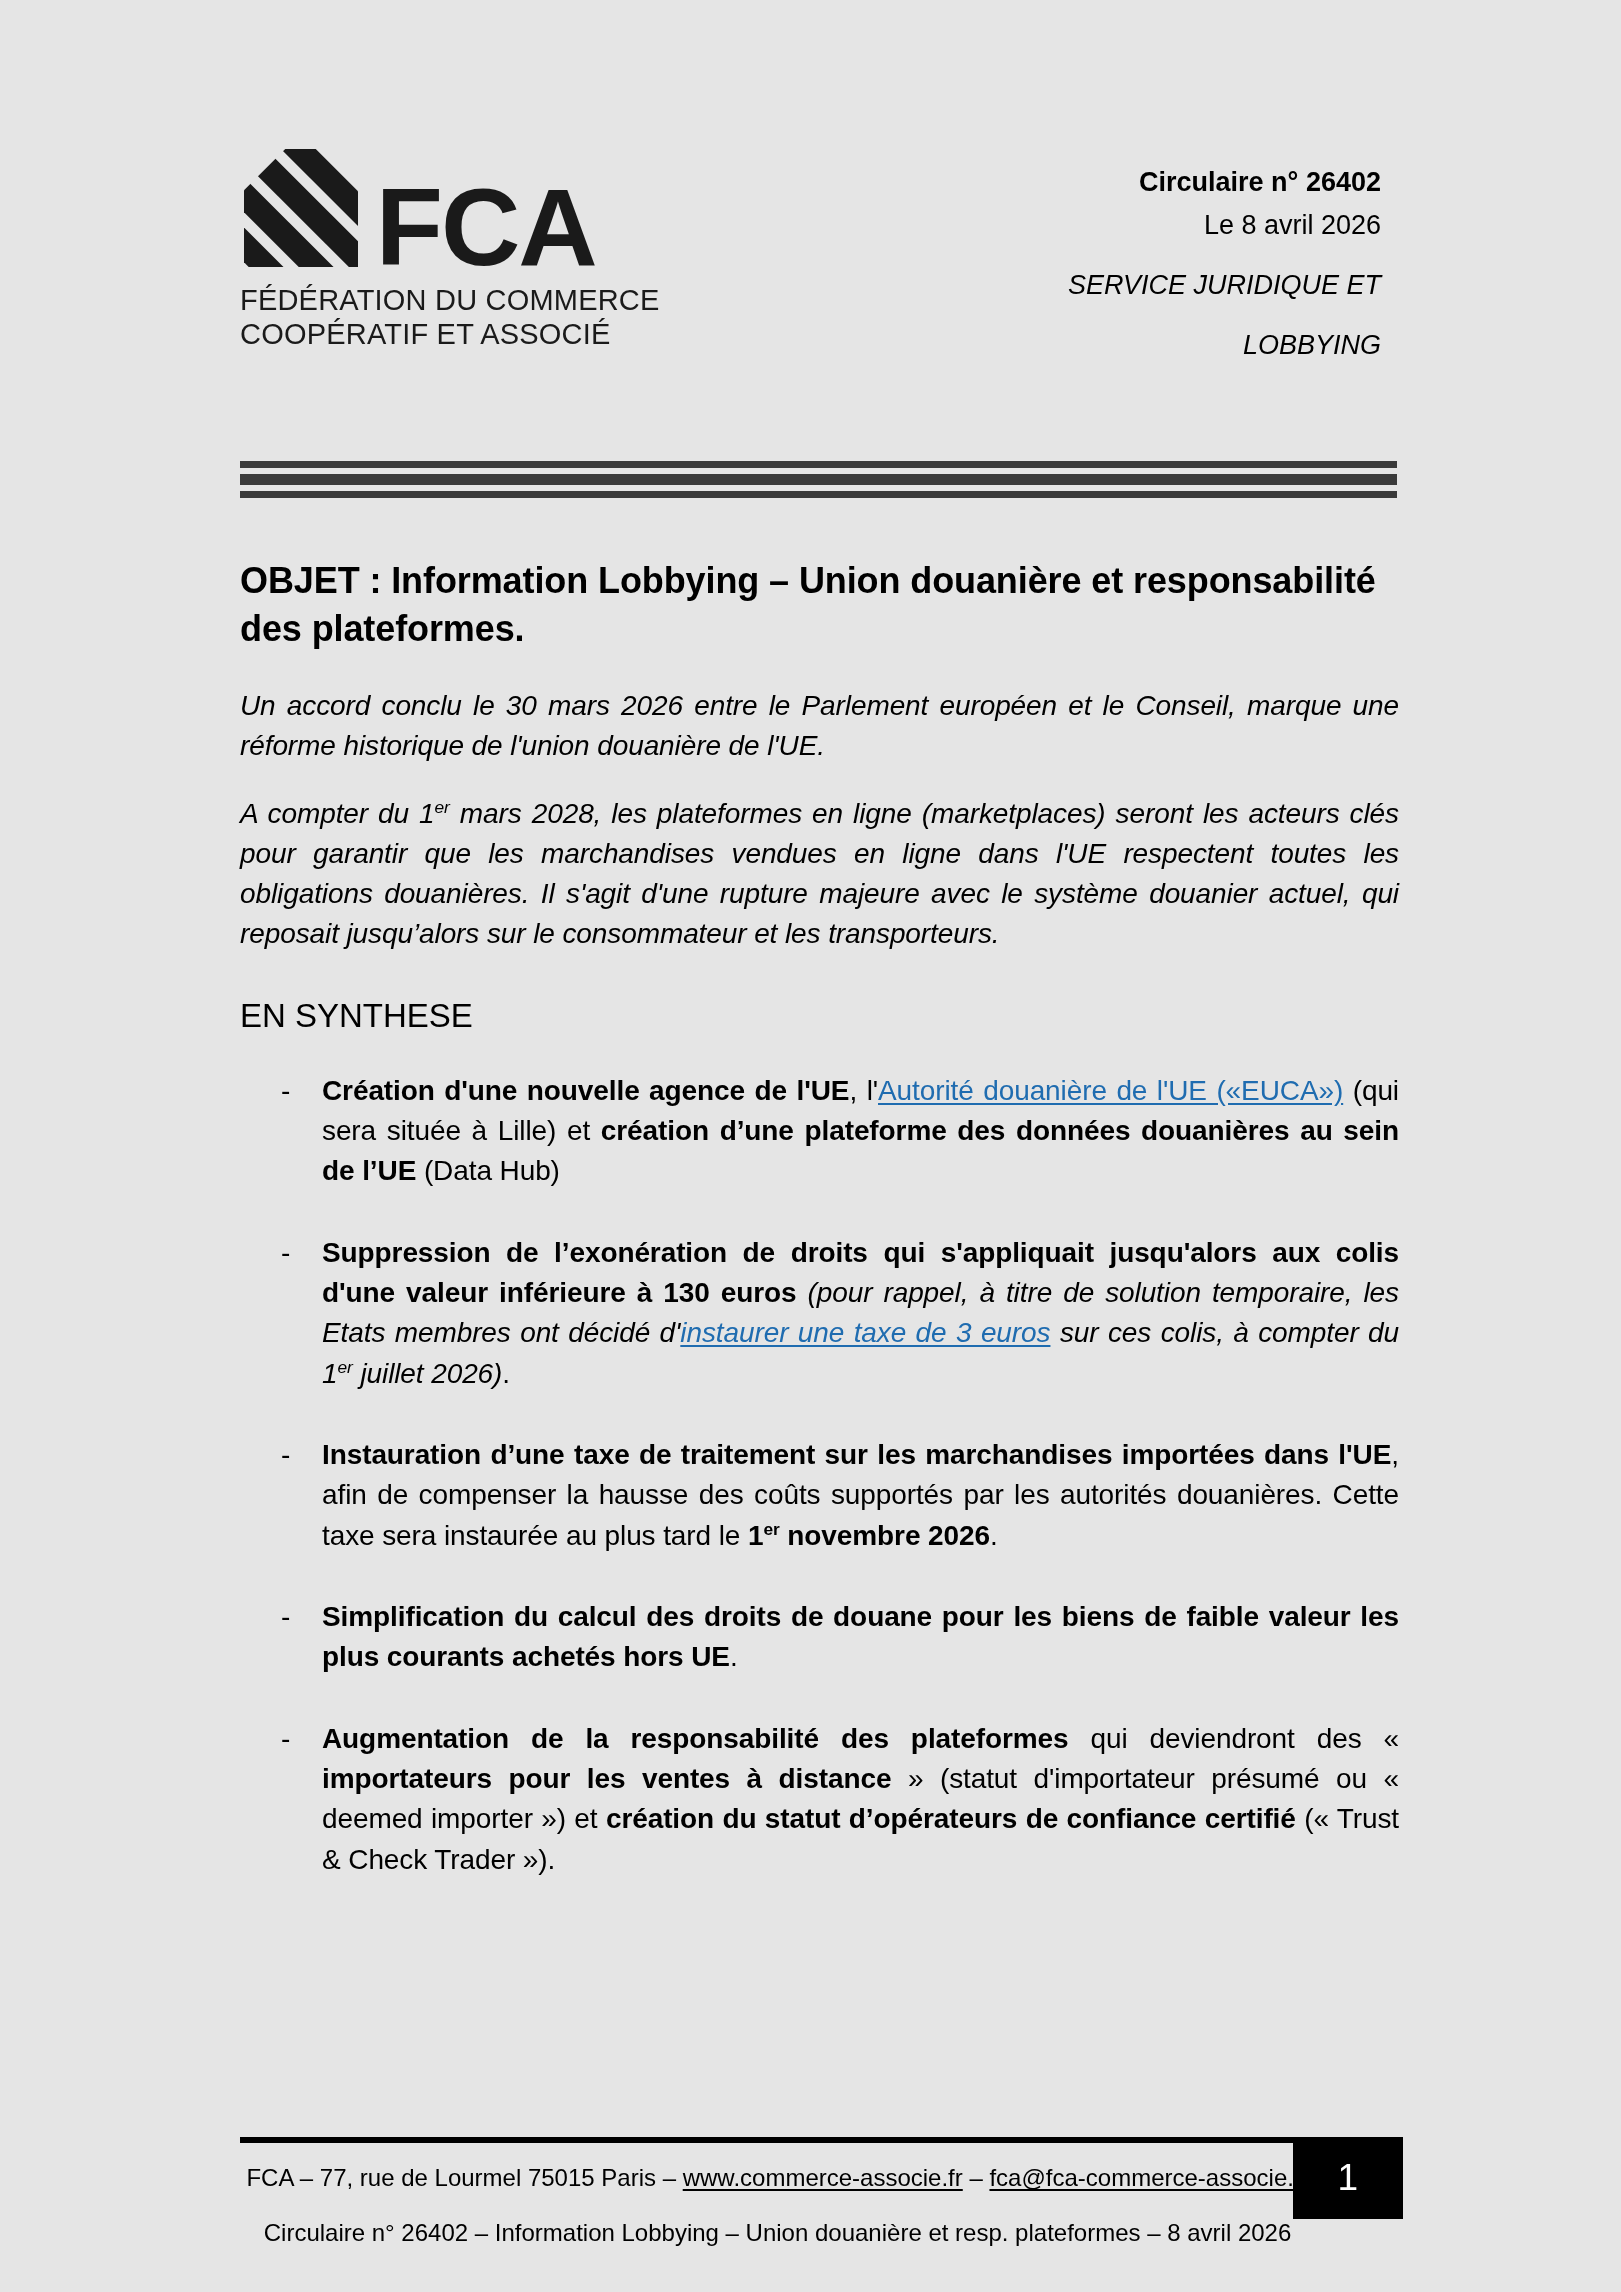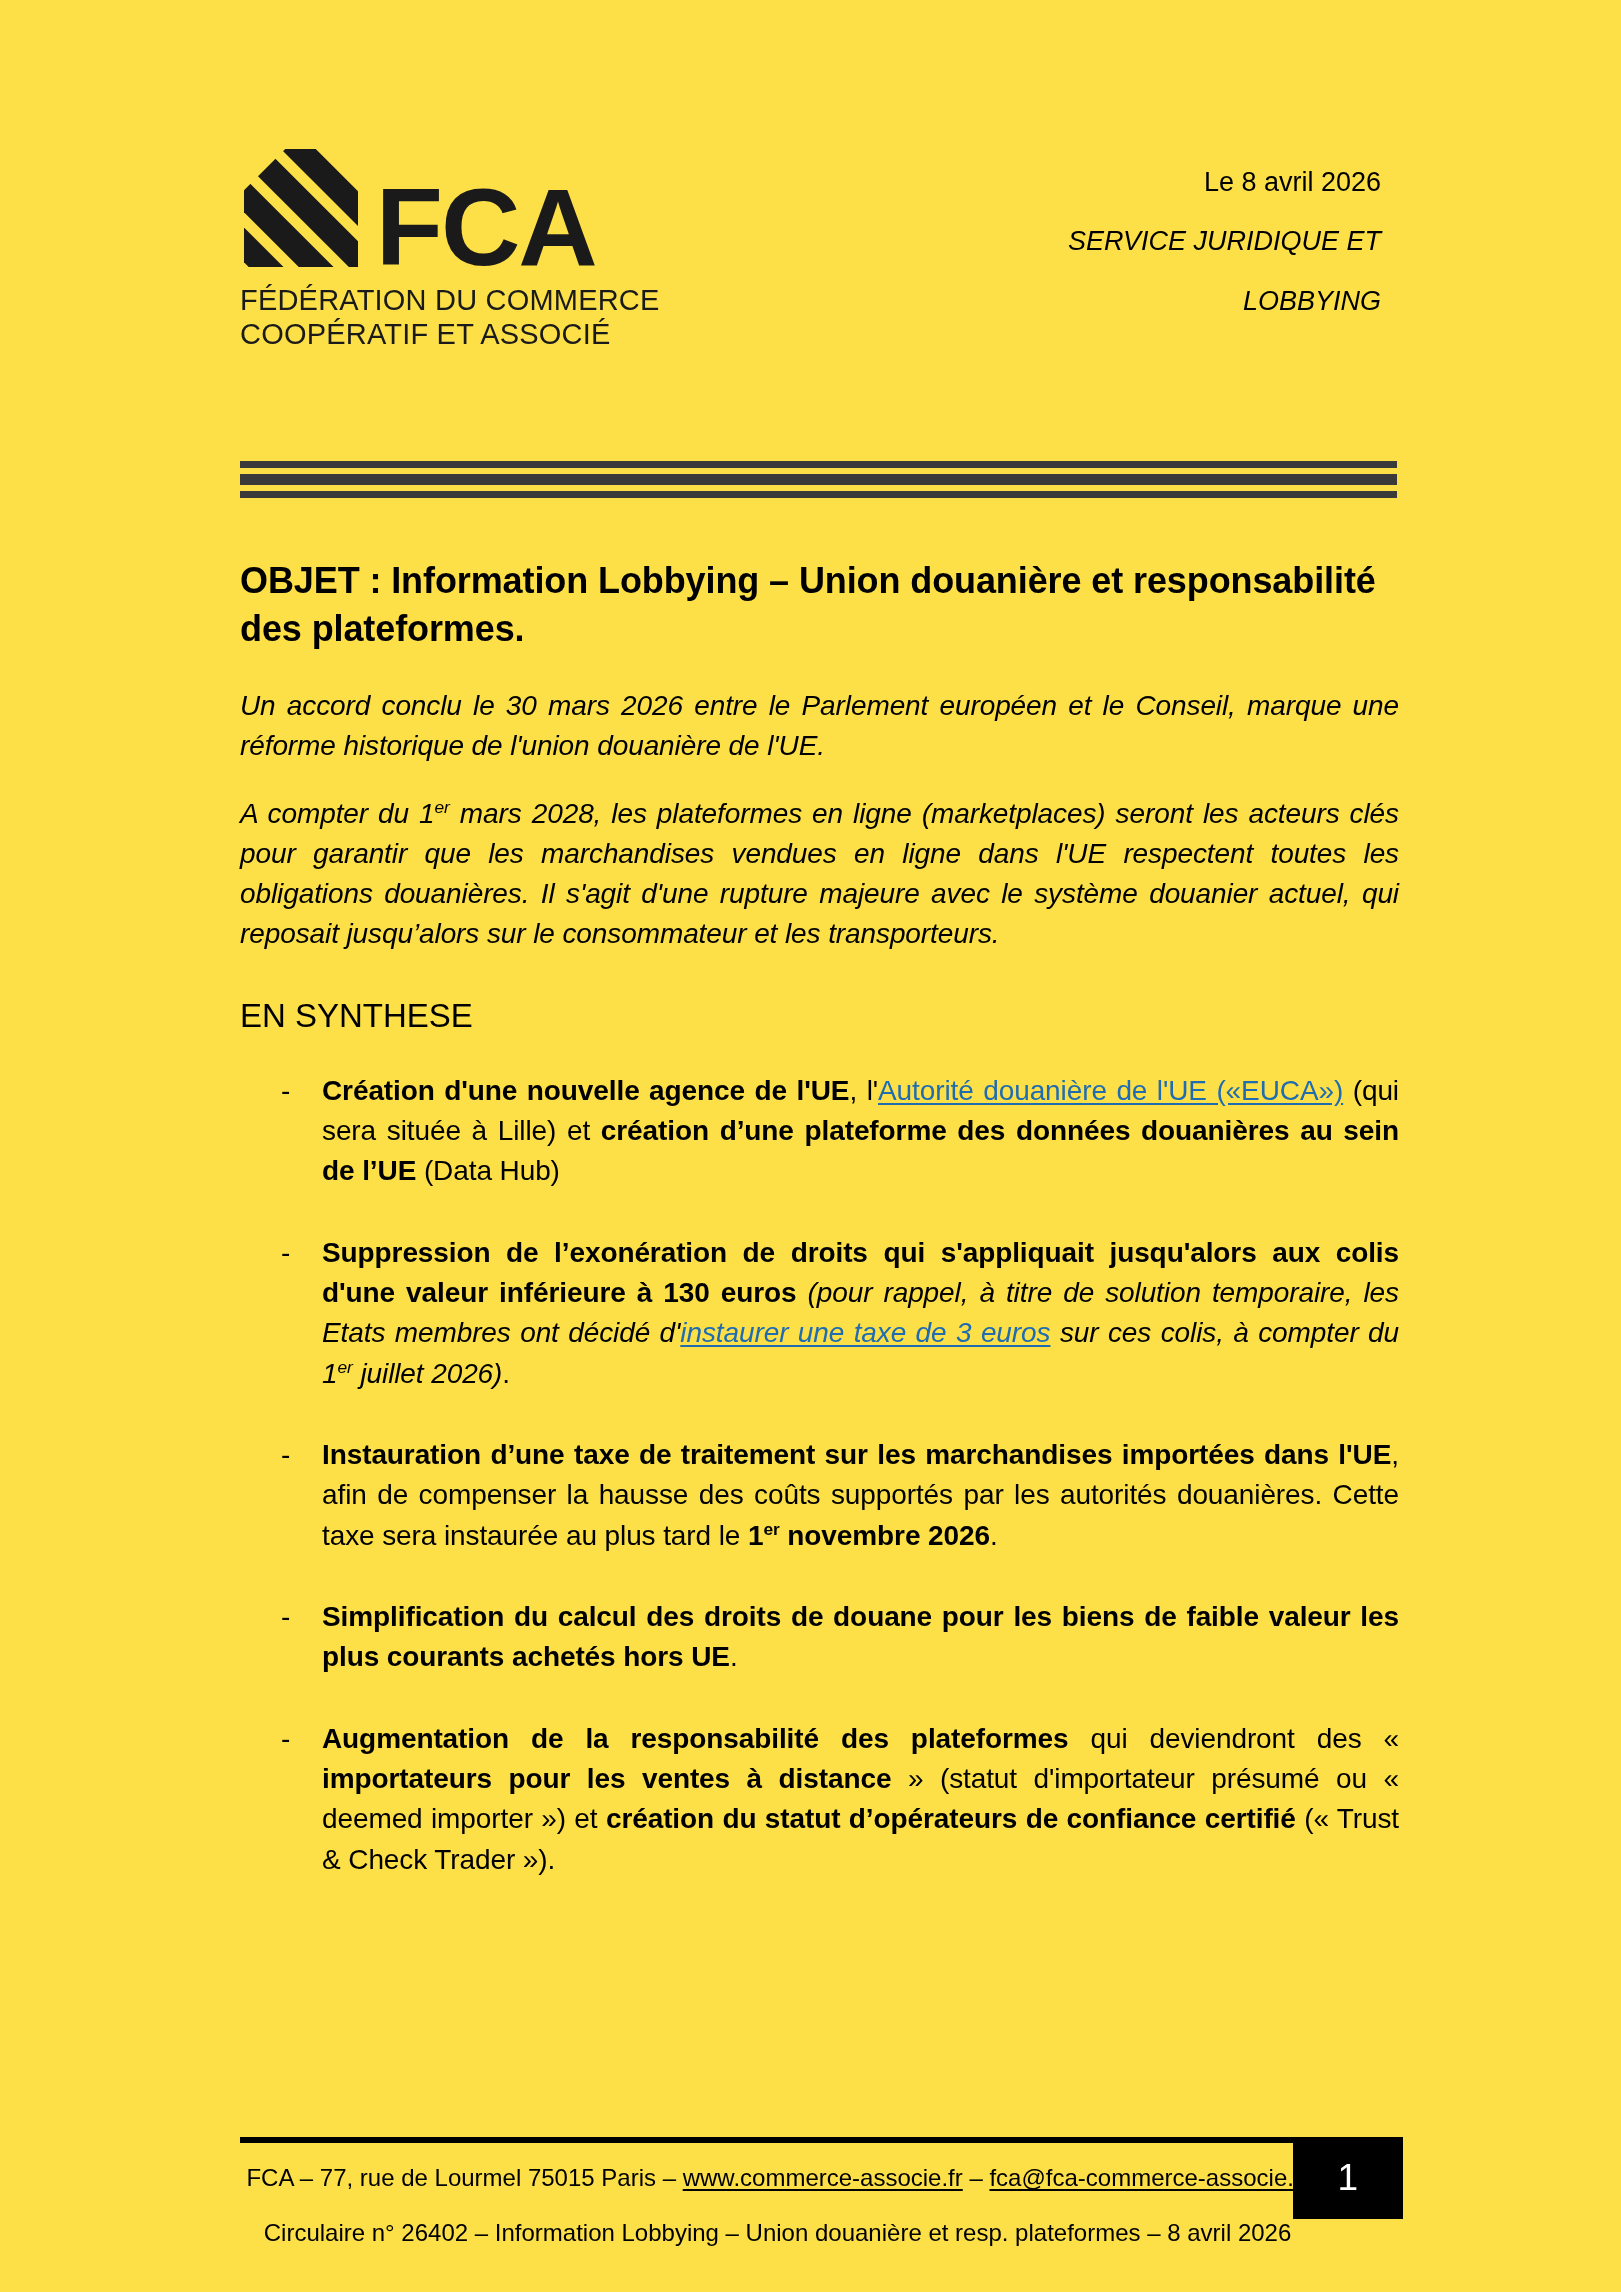--- a/index.html
+++ b/index.html
@@ -9,21 +9,21 @@
   }
   body {
     font-family: "Liberation Sans", sans-serif;
     color: #000000;
   }
   .page {
     position: relative;
     width: 1621px;
     height: 2293px;
     margin: 0 auto;
-    background: #fde047;
+    background: #e5e5e5;
     box-sizing: border-box;
     overflow: hidden;
   }
 
   
   .header {
     position: absolute;
     left: 0;
     top: 0;
     width: 100%;
@@ -246,20 +246,21 @@
             </g>
           </g>
         </svg>
         <div class="logo-word">FCA</div>
       </div>
       <div class="brand-sub">FÉDÉRATION DU COMMERCE
 COOPÉRATIF ET ASSOCIÉ</div>
     </div>
 
     <div class="header-right">
+      <div class="hdr-line bold">Circulaire n° 26402</div>
       <div class="hdr-line">Le 8 avril 2026</div>
       <div class="hdr-line bolditalic">SERVICE JURIDIQUE ET</div>
       <div class="hdr-line bolditalic">LOBBYING</div>
     </div>
   </div>
 
   <div class="rules">
     <div class="r r1"></div>
     <div class="r r2"></div>
     <div class="r r3"></div>

